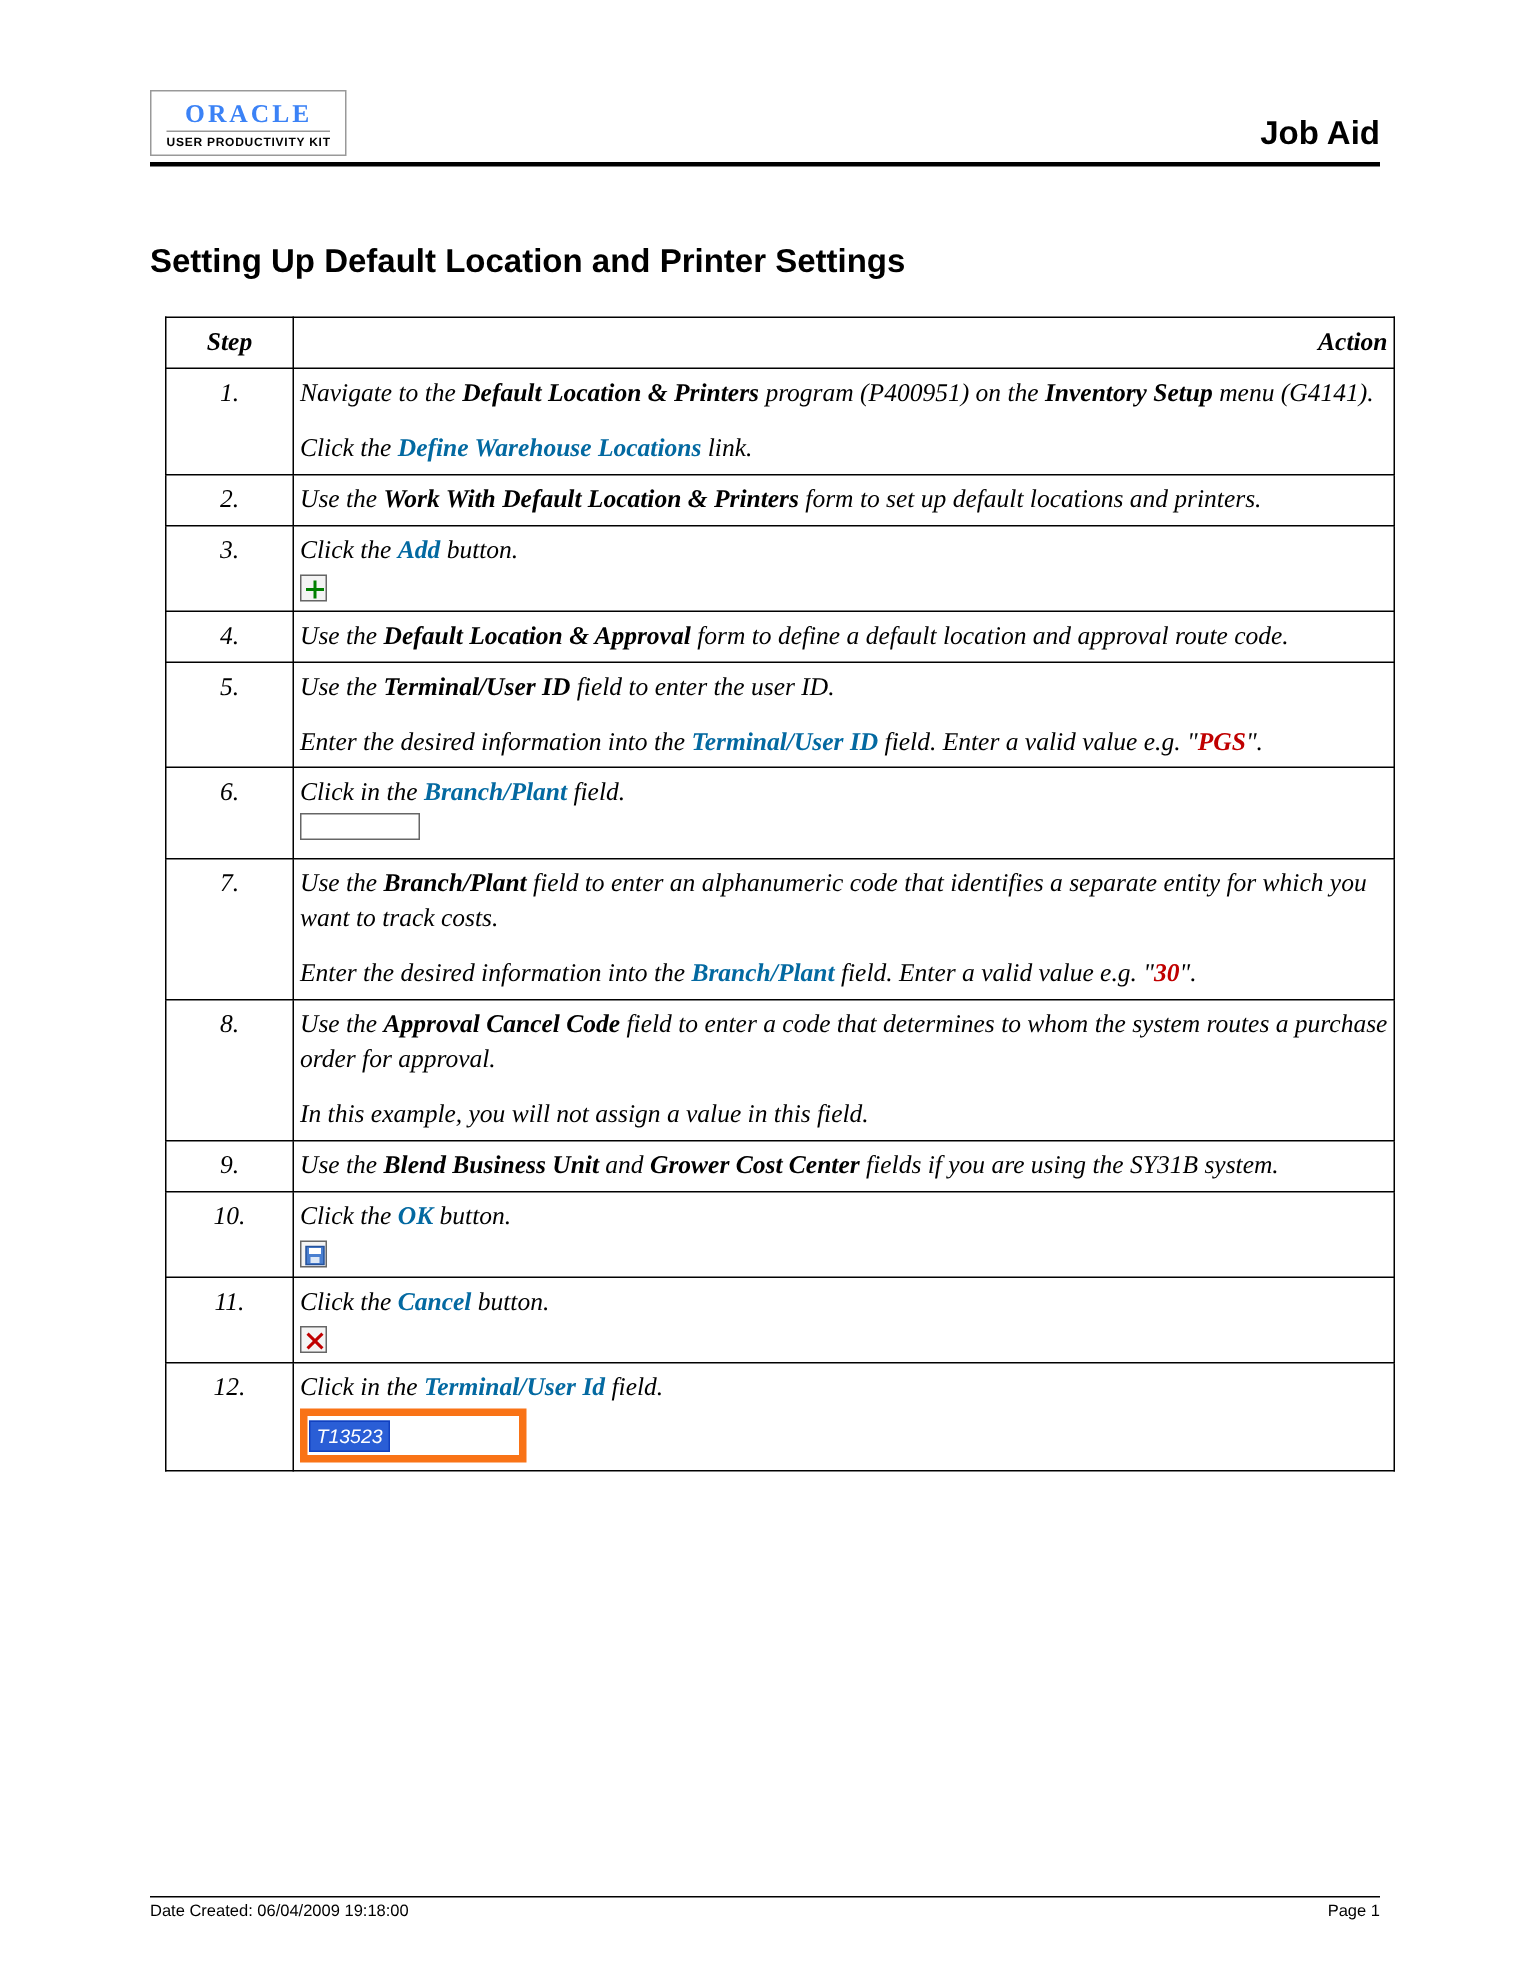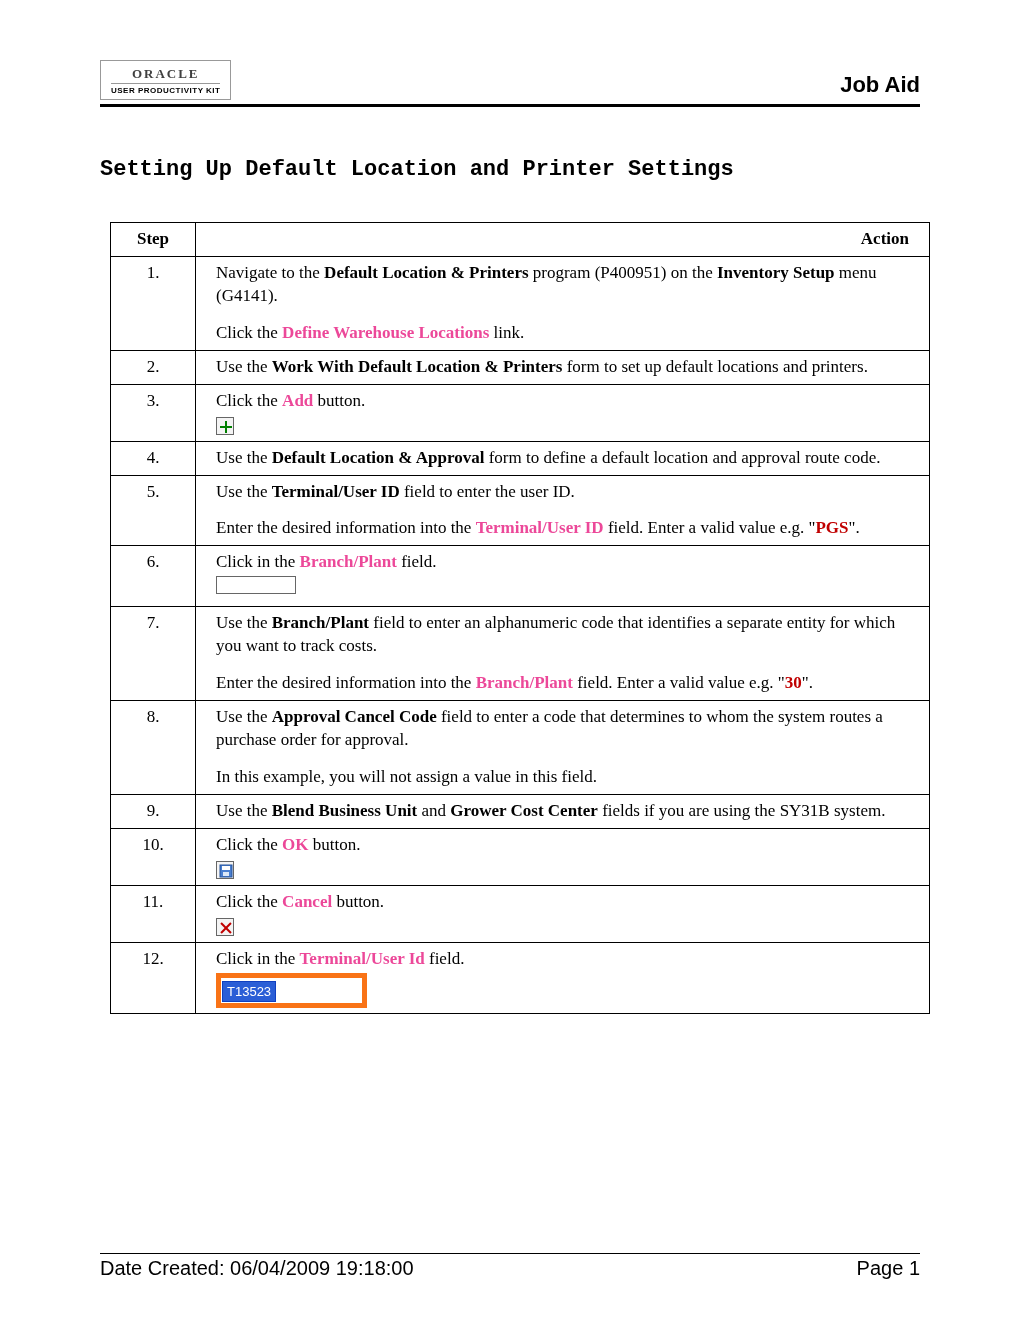--- a/index.html
+++ b/index.html
@@ -24,68 +24,69 @@
     margin-bottom: 50px;
   }
   .logo-box {
     border: 1px solid #999;
     padding: 6px 10px 4px 10px;
     background: #fff;
     text-align: center;
     line-height: 1;
   }
   .logo-oracle {
-    color: #404040;
+    color: #3b82f6;
     font-family: Georgia, "Times New Roman", serif;
     font-weight: bold;
-    font-size: 13px;
+    font-size: 17px;
     letter-spacing: 2px;
     padding-bottom: 3px;
   }
   .logo-sub {
     border-top: 1px solid #999;
     padding-top: 3px;
     font-family: Arial, Helvetica, sans-serif;
     font-size: 8px;
     font-weight: bold;
     letter-spacing: 0.5px;
     text-align: right;
   }
   .header-right {
     font-family: Arial, Helvetica, sans-serif;
     font-size: 22px;
     font-weight: bold;
     padding-bottom: 2px;
   }
   .title {
-    font-family: Liberation Mono, monospace;
+    font-family: Liberation Sans, sans-serif;
     font-size: 22px;
     font-weight: bold;
-    margin-bottom: 40px;
+    margin-bottom: 24px;
   }
   table.steps {
     border-collapse: collapse;
     width: 100%;
     margin-left: 10px;
   }
   table.steps th, table.steps td {
     border: 1px solid #000;
-    padding: 5px 20px;
+    padding: 5px 4px;
     vertical-align: top;
     font-size: 17px;
     line-height: 1.35;
+    font-style: italic;
   }
   table.steps th {
     font-weight: bold;
     text-align: right;
   }
   table.steps th.step-h { width: 85px; text-align: center; }
   table.steps td.step-n { text-align: center; }
   .b { font-weight: bold; }
-  .link { color: #ec4899; font-weight: bold; }
+  .link { color: #0369a1; font-weight: bold; }
   .redv { color: #c00000; font-weight: bold; margin-top: 24px; }
   .icon {
     display: inline-block;
     border: 1px solid #666;
     width: 18px; height: 18px;
     vertical-align: middle;
     margin-top: 2px;
     position: relative;
     background: #f4f4f4;
   }
@@ -127,21 +128,21 @@
     margin-top: 2px;
   }
   .footer {
     position: absolute;
     bottom: 40px;
     left: 100px;
     right: 100px;
     border-top: 1px solid #000;
     padding-top: 3px;
     font-family: Arial, Helvetica, sans-serif;
-    font-size: 20px;
+    font-size: 11px;
     display: flex;
     justify-content: space-between;
   }
   .gap { height: 14px; }
 </style>
 </head>
 <body>
 
 <div class="page">
 

